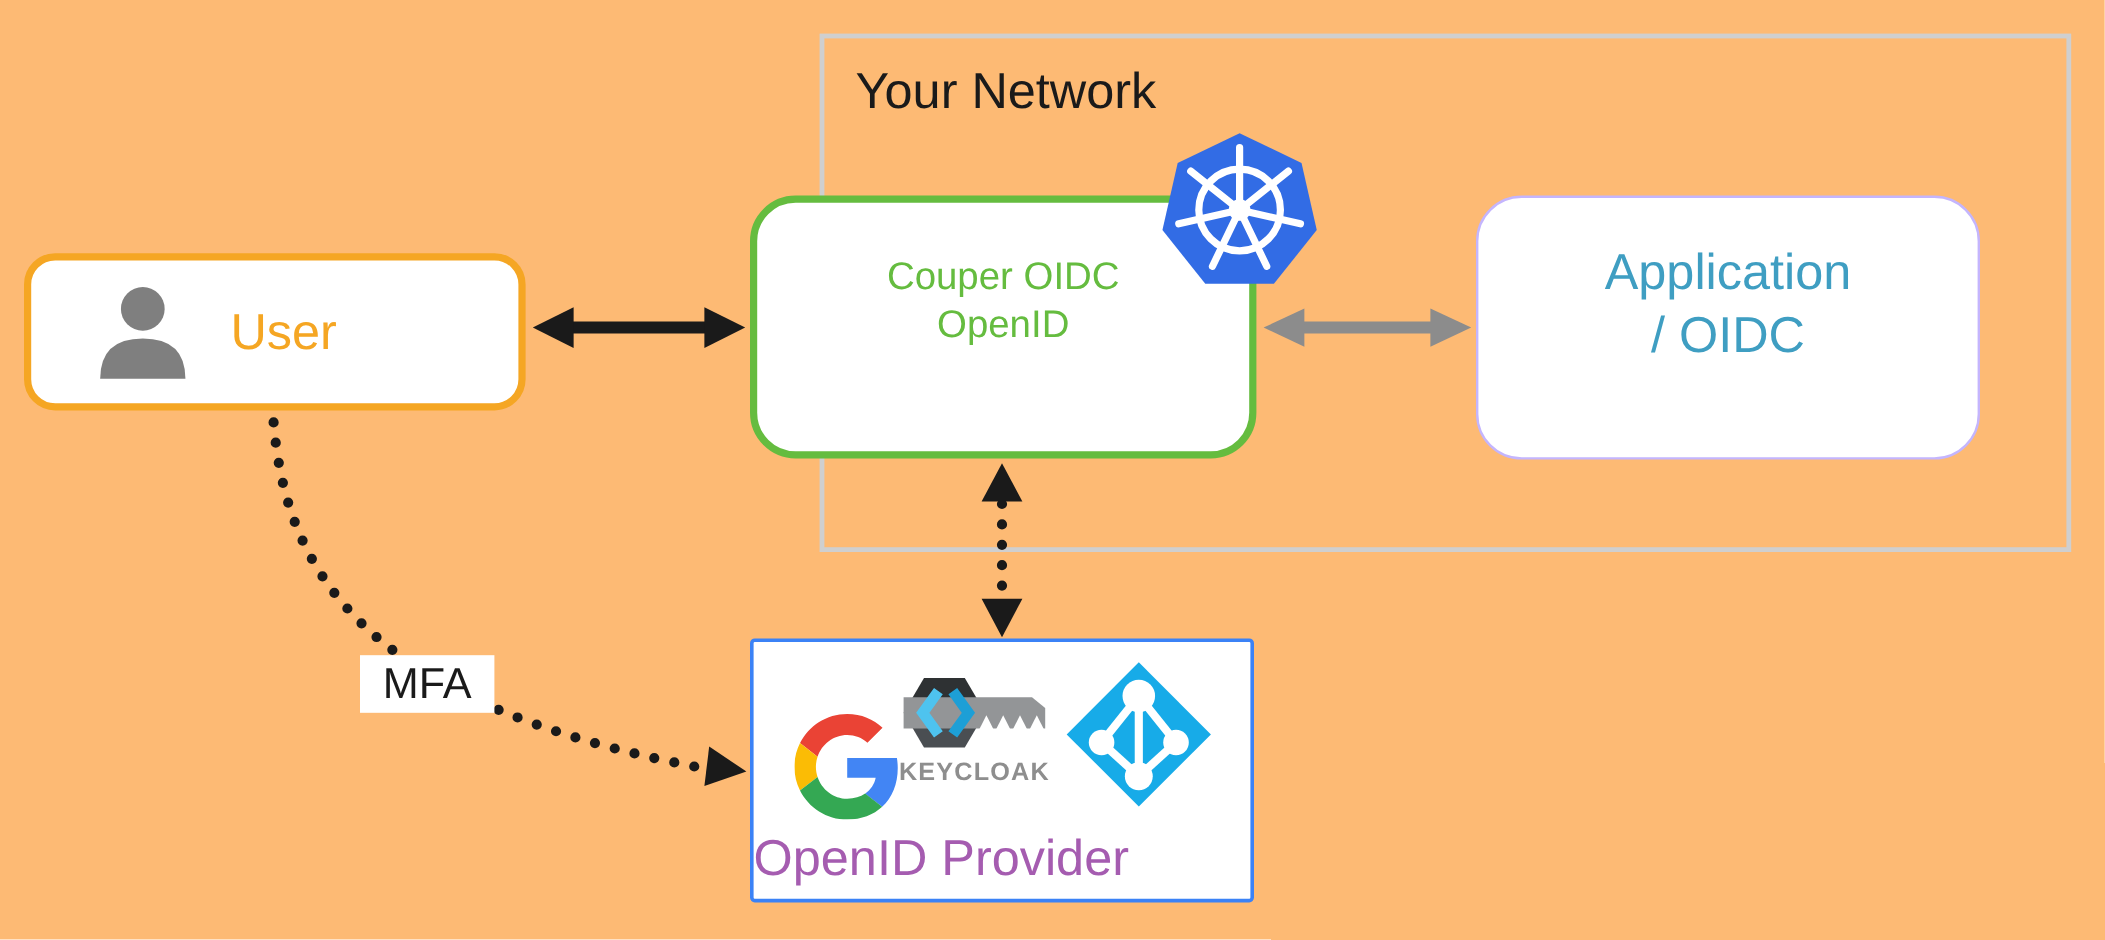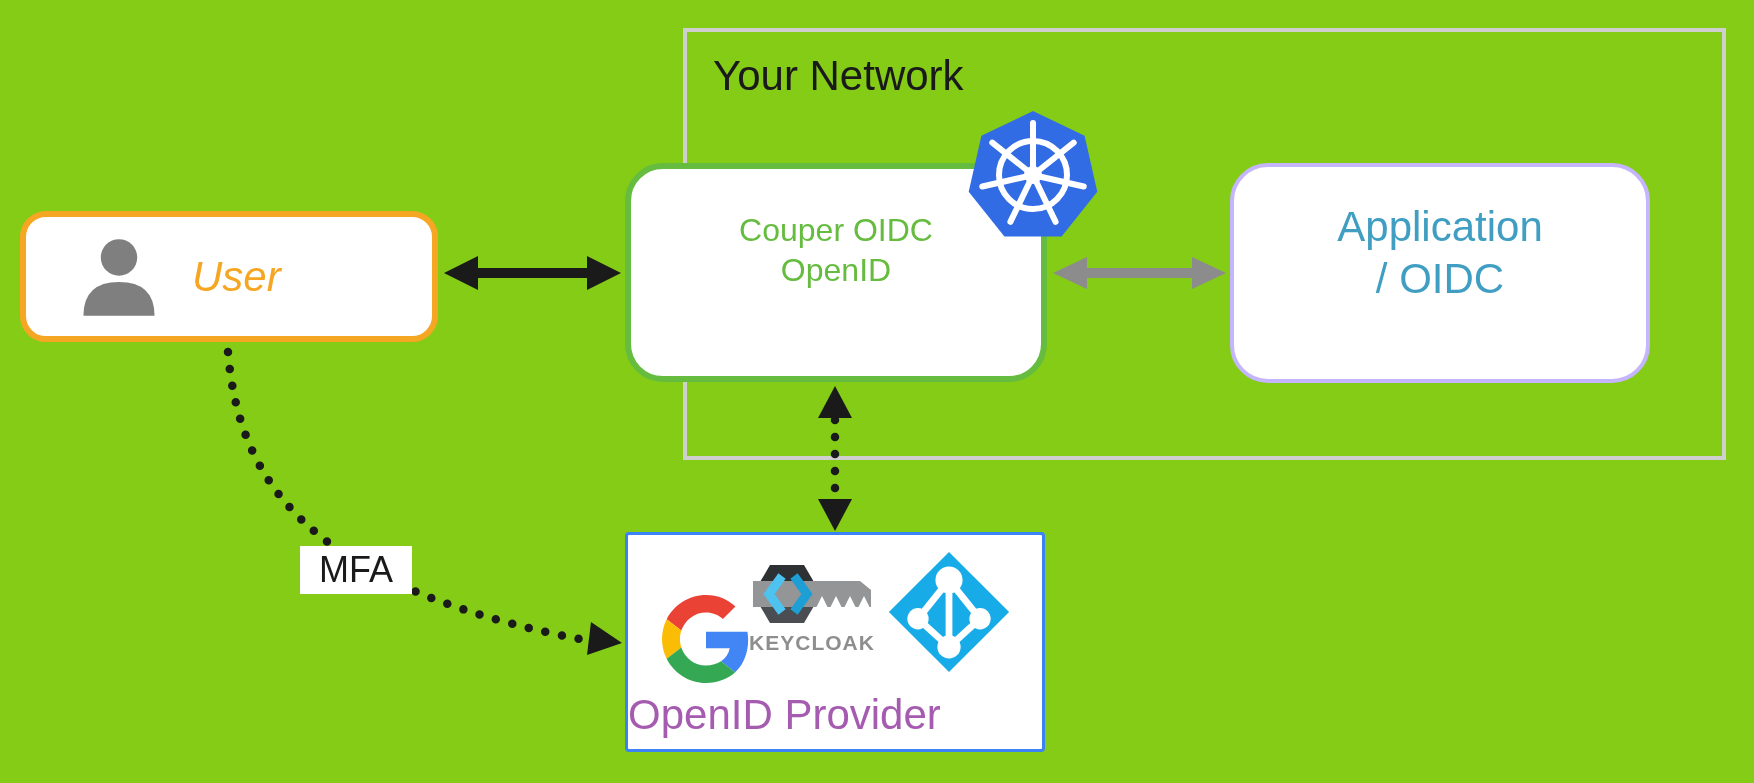--- a/index.html
+++ b/index.html
@@ -1,52 +1,52 @@
 <!DOCTYPE html>
 <html><head>
 <meta charset="utf-8">
 <style>
   html,body { margin:0; padding:0; background:#ffffff; }
   .canvas {
-    position:relative; width:1754px; height:783px; background:#84cc16;
+    position:relative; width:1754px; height:783px; background:#fdba74;
     font-family:"Liberation Sans","DejaVu Sans",sans-serif; overflow:hidden;
   }
   .node { position:absolute; box-sizing:border-box; background:#ffffff; }
 
   
   .network {
     left:683px; top:28px; width:1043px; height:432px;
     border:4px solid #CFCFCF; background:transparent;
   }
   .network-label {
     position:absolute; left:26px; top:20px;
     font-size:42px; color:#1A1A1A; white-space:nowrap;
   }
 
   
   .user {
     left:20px; top:211px; width:418px; height:131px;
     border:6px solid #F5A623; border-radius:26px;
     display:flex; align-items:center; padding-left:52px; gap:32px;
   }
-  .user-label { font-size:42px; color:#F5A623;font-style:italic; }
+  .user-label { font-size:42px; color:#F5A623; }
 
   
   .gateway {
     left:625px; top:163px; width:422px; height:219px;
     border:6px solid #65BC3F; border-radius:38px;
     display:flex; flex-direction:column; align-items:center; justify-content:center;
     padding-bottom:44px;
   }
   .gateway .line { font-size:32px; line-height:1.24; color:#65BC3F; text-align:center; }
 
   
   .application {
     left:1230px; top:163px; width:420px; height:220px;
-    border:4px solid #c4b5fd; border-radius:38px;
+    border:2px solid #c4b5fd; border-radius:38px;
     display:flex; flex-direction:column; align-items:center; justify-content:center;
     padding-bottom:40px;
   }
   .application .line { font-size:42px; line-height:1.24; color:#3F9EC2; text-align:center; }
 
   
   .openid {
     left:625px; top:532px; width:420px; height:220px;
     border:3px solid #3b82f6; border-radius:4px;
   }

